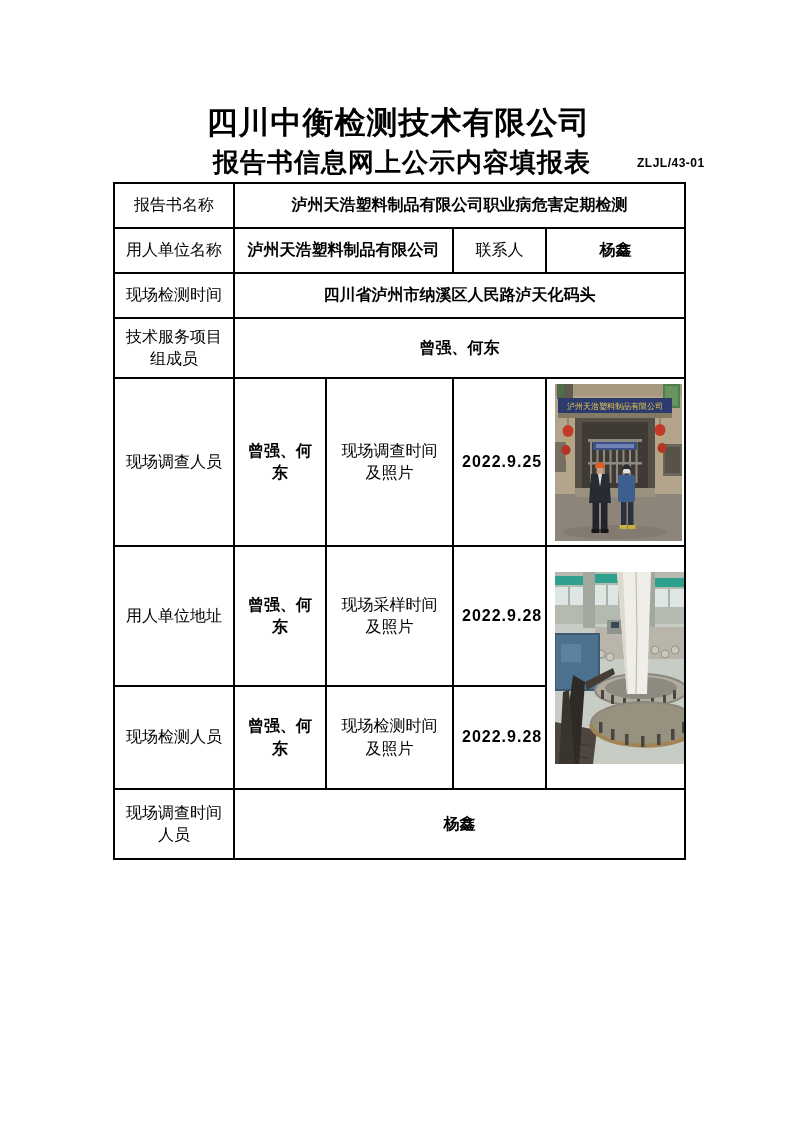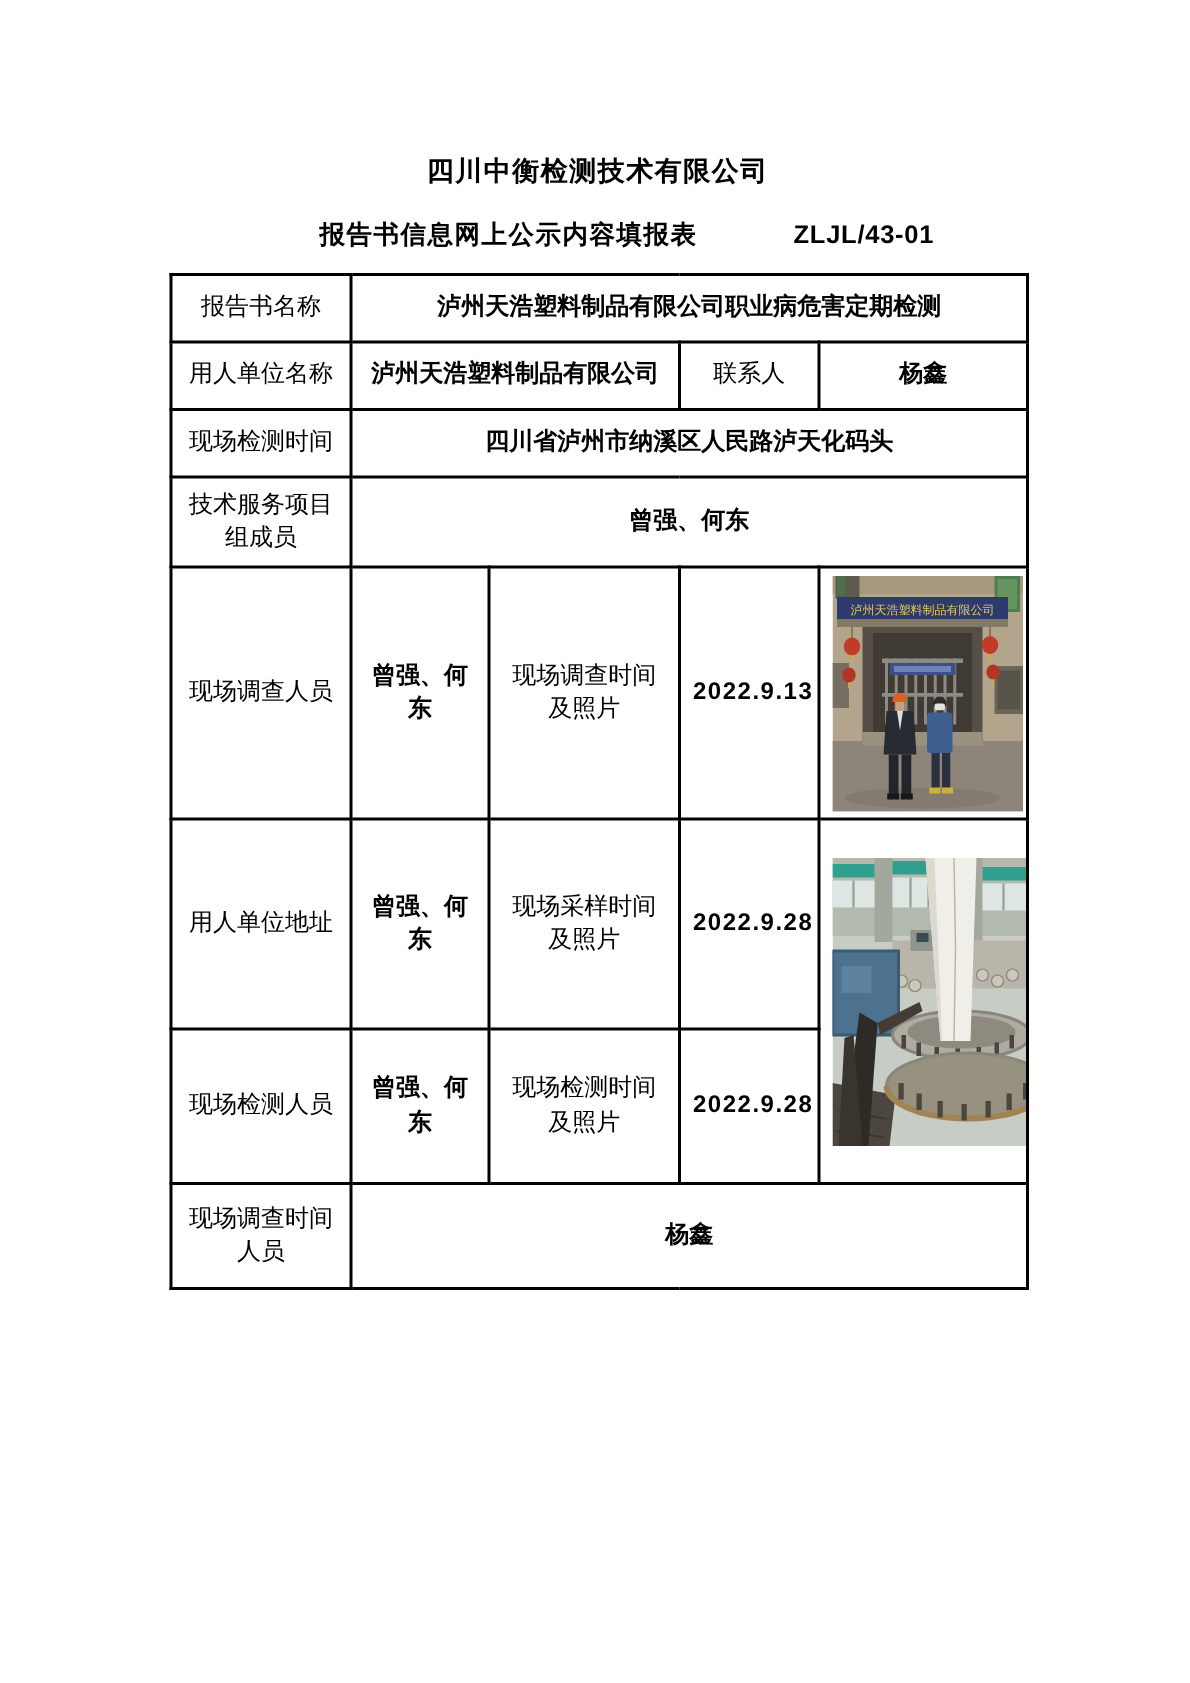--- a/index.html
+++ b/index.html
@@ -4,28 +4,28 @@
 <style>
   * { margin:0; padding:0; box-sizing:border-box; }
   html,body { background:#ffffff; }
   .page {
     position:relative; width:793px; height:1122px; background:#ffffff;
     font-family:"Liberation Sans","DejaVu Sans",sans-serif; color:#000;
     overflow:hidden;
   }
   .title {
     position:absolute; top:102px; left:113px; width:571px;
-    text-align:center; font-size:18px; font-weight:bold; letter-spacing:1px;
+    text-align:center; font-size:31px; font-weight:bold; letter-spacing:1px;
   }
   .subtitle-row {
     position:absolute; top:145px; left:213px;
     display:flex; align-items:center;
   }
-  .subtitle { font-size:17px; font-weight:bold; letter-spacing:1px; }
-  .doc-code { font-size:17px; font-weight:bold; margin-left:64px; letter-spacing:0.5px; }
+  .subtitle { font-size:26px; font-weight:bold; letter-spacing:1px; }
+  .doc-code { font-size:12px; font-weight:bold; margin-left:46px; letter-spacing:0.5px; }
 
   table.form {
     position:absolute; top:182px; left:113px;
     border-collapse:collapse; table-layout:fixed; width:571px;
   }
   .form td {
     border:2px solid #000; text-align:center; vertical-align:middle;
     font-size:16px; line-height:1.4; padding:2px 8px; overflow:hidden;margin-top:28px;
   }
   .lbl { font-weight:normal; }
@@ -86,21 +86,21 @@
         <td class="lbl pre">技术服务项目
 组成员</td>
         <td class="val" colspan="4">曾强、何东</td>
       </tr>
 
       <tr class="r5">
         <td class="lbl">现场调查人员</td>
         <td class="val">曾强、何东</td>
         <td class="lbl pre">现场调查时间
 及照片</td>
-        <td class="val date">2022.9.13</td>
+        <td class="val date">2022.9.25</td>
         <td class="photo-cell">
 
           <svg width="127" height="157" viewBox="0 0 127 157">
             <rect width="127" height="157" fill="#b3a58c"></rect>
             <rect x="0" y="0" width="127" height="12" fill="#a5987e"></rect>
             <rect x="2" y="0" width="16" height="15" fill="#5f594e"></rect>
             <rect x="3" y="0" width="6" height="13" fill="#4e6e4c"></rect>
             <rect x="108" y="0" width="17" height="24" fill="#4e7d52"></rect>
             <rect x="110" y="2" width="13" height="20" fill="#6a945f"></rect>
             <rect x="0" y="58" width="11" height="30" fill="#756e61"></rect>

